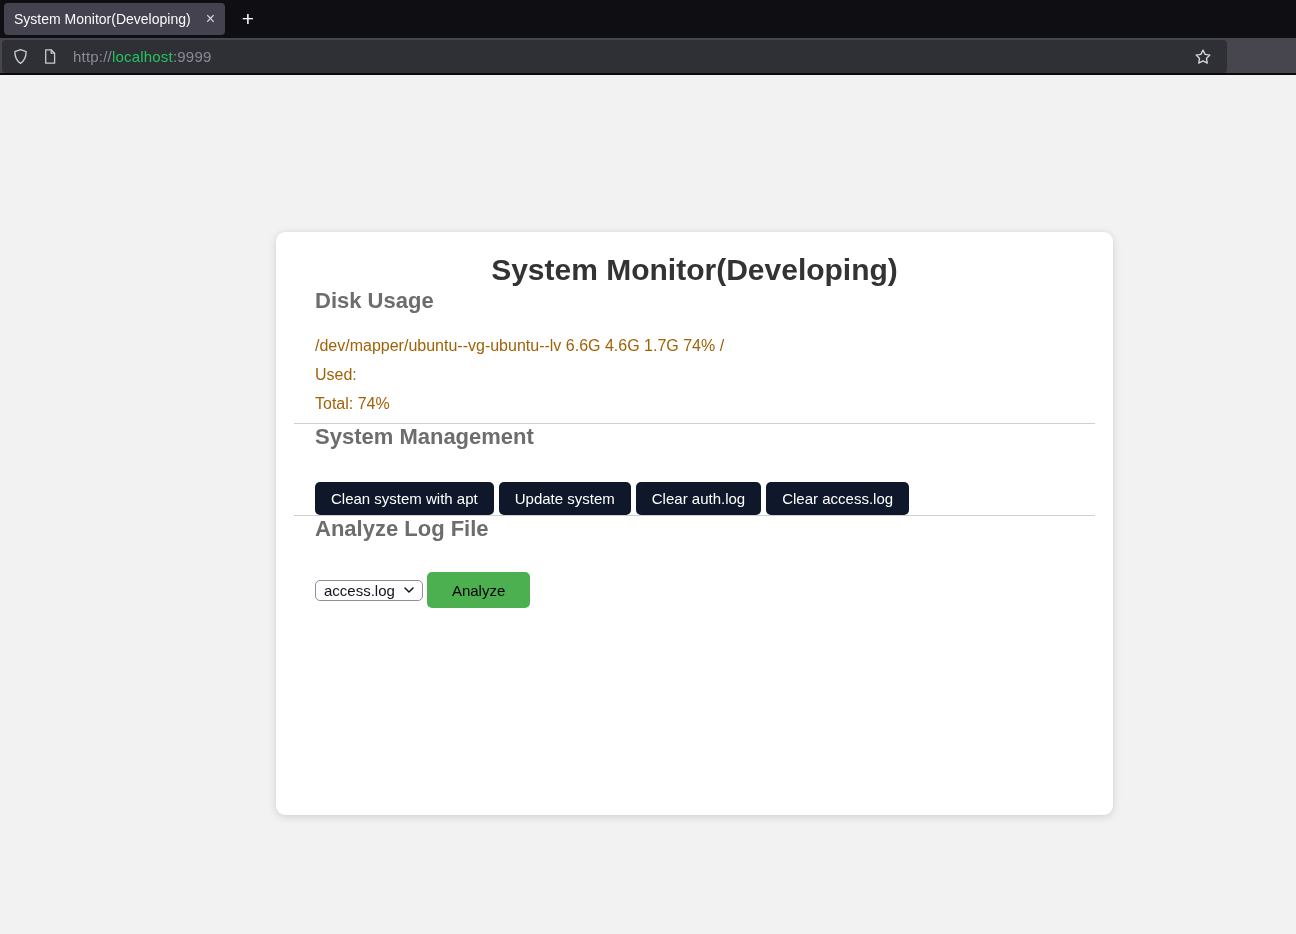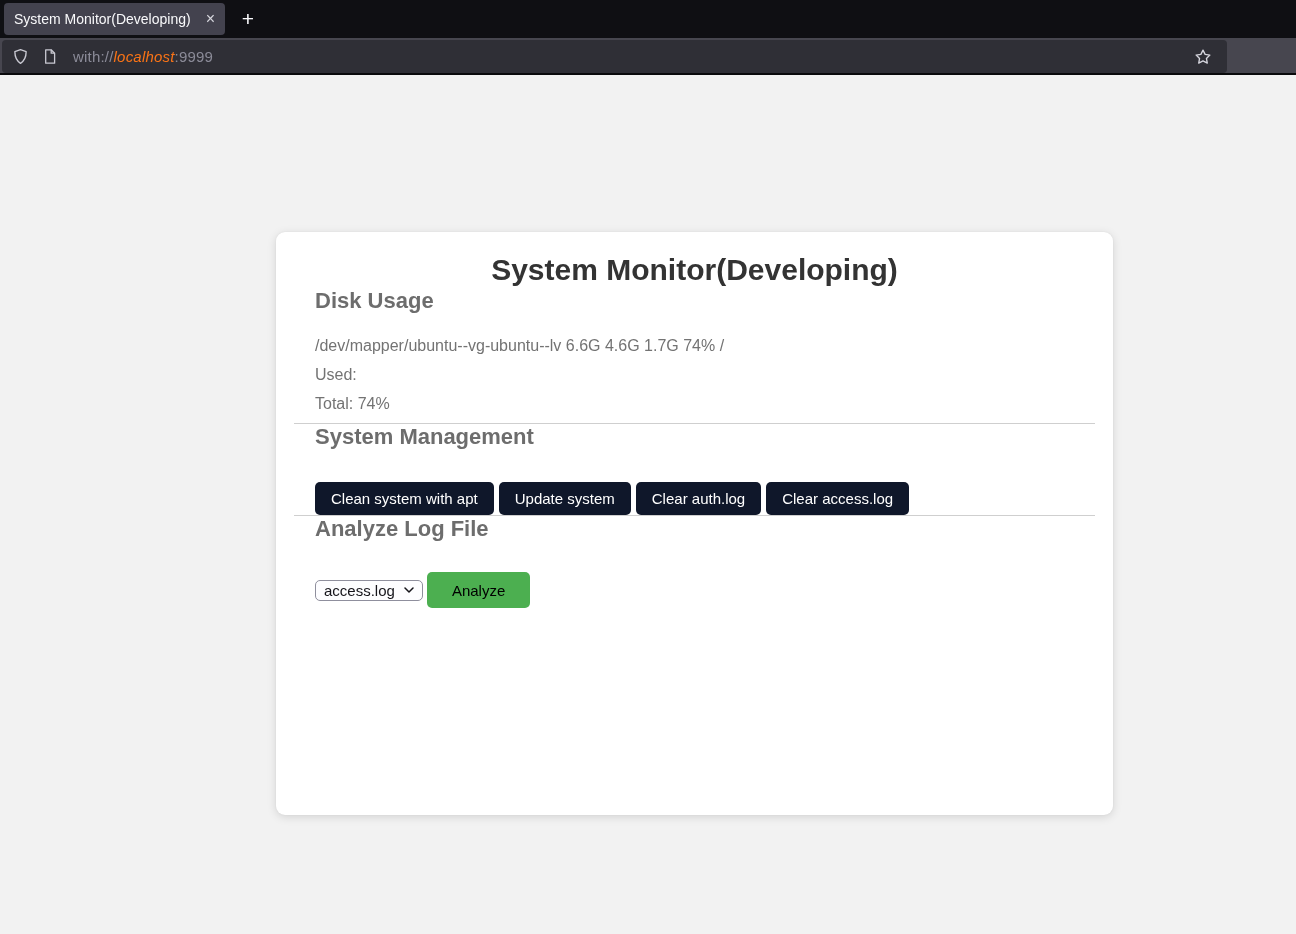--- a/index.html
+++ b/index.html
@@ -46,21 +46,21 @@
     width: 1225px; height: 33px;
     background: #2f2f36; border-radius: 4px;
     display: flex; align-items: center;
     padding: 0 10px;
   }
   .urlbar .icon { display: flex; align-items: center; }
   .icon-shield { margin-right: 13px; }
   .icon-page { margin-right: 15px; }
   .url-text { font-size: 15px; letter-spacing: .2px; }
   .url-dim { color: #8b8b98; }
-  .url-host { color: #f97316; font-style: italic; }
+  .url-host { color: #22c55e; }
   .urlbar .spacer { flex: 1; }
   .icon-star { margin-right: 5px; cursor: pointer; }
   
   .viewport {
     height: 857px; background: #f2f2f2; position: relative;
   }
   .card {
     position: absolute; left: 276px; top: 157px;
     width: 837px; height: 583px;
     background: #ffffff; border-radius: 9px;
@@ -74,21 +74,21 @@
   }
   .card h2 {
     font-size: 22px; line-height: 26px; font-weight: bold;
     color: #6d6d6d; margin: 0;
   }
   .h2-disk    { margin-top: 43px; }
   .h2-mgmt    { margin-top: 44px; }
   .h2-analyze { margin-top: 44px; }
   .disk-lines { margin-top: 22px; }
   .card p {
-    font-size: 16px; line-height: 19px; color: #737373;
+    font-size: 16px; line-height: 19px; color: #a16207;
     margin: 0 0 10px;
   }
   .card hr {
     border: none; border-top: 1px solid #cfcfcf;
     margin: 0 -21px;
   }
   .hr1 { margin-top: 27px; }
   .hr2 { margin-top: 21px; }
   .btn-row {
     margin-top: 32px;
@@ -138,21 +138,21 @@
       <svg width="17" height="17" viewBox="0 0 16 16" fill="none" stroke="#c9c9d2" stroke-width="1.3" stroke-linejoin="round">
         <path d="M8 1.6 L13.3 3.5 C13.3 8.4 11.8 11.9 8 14.4 C4.2 11.9 2.7 8.4 2.7 3.5 Z"></path>
       </svg>
     </span>
     <span class="icon icon-page">
       <svg width="16" height="17" viewBox="0 0 16 16" fill="none" stroke="#c9c9d2" stroke-width="1.3" stroke-linejoin="round">
         <path d="M3.7 1.3 H9.2 L12.6 4.7 V14.7 H3.7 Z"></path>
         <path d="M9.2 1.3 V4.7 H12.6"></path>
       </svg>
     </span>
-    <span class="url-text"><span class="url-dim">with://</span><span class="url-host">localhost</span><span class="url-dim">:9999</span></span>
+    <span class="url-text"><span class="url-dim">http://</span><span class="url-host">localhost</span><span class="url-dim">:9999</span></span>
     <span class="spacer"></span>
     <span class="icon icon-star">
       <svg width="18" height="18" viewBox="0 0 16 16" fill="none" stroke="#d6d6de" stroke-width="1.2" stroke-linejoin="round">
         <path d="M8 1.9 L9.9 5.7 L14.1 6.3 L11.05 9.25 L11.8 13.4 L8 11.45 L4.2 13.4 L4.95 9.25 L1.9 6.3 L6.1 5.7 Z"></path>
       </svg>
     </span>
   </div>
 </div>
 
 <div class="viewport">

